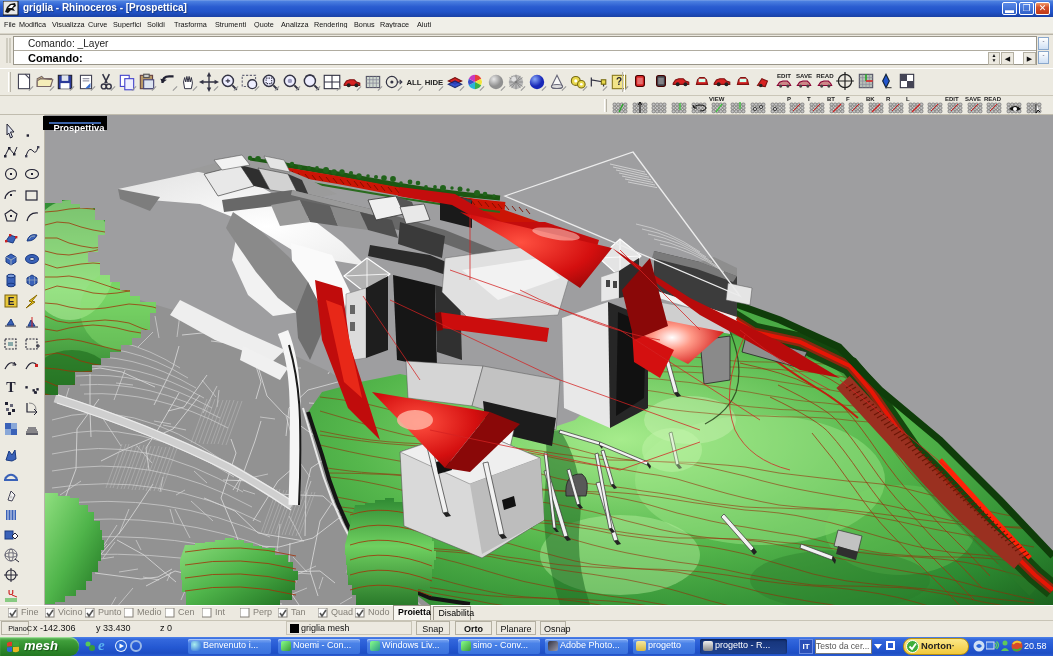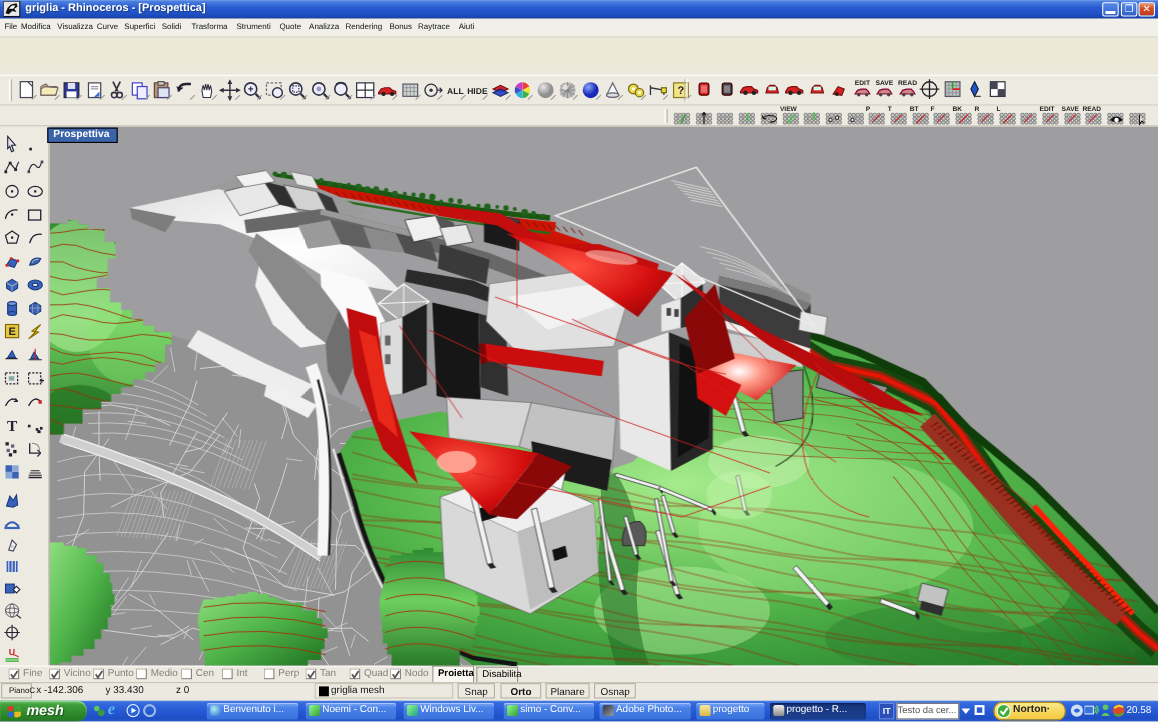--- a/index.html
+++ b/index.html
@@ -50,20 +50,32 @@
       <span class="mi" style="left:147px">Solidi</span>
       <span class="mi" style="left:174px">Trasforma</span>
       <span class="mi" style="left:215px">Strumenti</span>
       <span class="mi" style="left:254px">Quote</span>
       <span class="mi" style="left:281px">Analizza</span>
       <span class="mi" style="left:314px">Rendering</span>
       <span class="mi" style="left:354px">Bonus</span>
       <span class="mi" style="left:380px">Raytrace</span>
       <span class="mi" style="left:417px">Aiuti</span>
     </div>
+<div id="cmdwrap" class="abs">
+      <div id="cmdgrip"></div>
+      <div id="cmdbox"></div>
+<div style="position:absolute;left:14px;top:15px;width:1022px;height:1px;background:#b0aca0"></div>
+<div id="cmd1">Comando: _Layer</div>
+      <div id="cmd2">Comando:</div>
+<div style="position:absolute;left:1038px;top:2px;width:11px;height:13px;background:linear-gradient(#fff,#cfe0f5);border:1px solid #8aa8cc;font-size:6px;text-align:center;color:#335">-</div>
+<div style="position:absolute;left:1038px;top:16px;width:11px;height:13px;background:linear-gradient(#fff,#cfe0f5);border:1px solid #8aa8cc;font-size:6px;text-align:center;color:#335">-</div>
+<div style="position:absolute;left:988px;top:17px;width:12px;height:13px;background:#ece9e0;border:1px solid #b4b0a2;font-size:5px;text-align:center;line-height:5px;color:#111">▲<br>▼</div>
+<div style="position:absolute;left:1001px;top:17px;width:13px;height:13px;background:#ece9e0;border:1px solid #b4b0a2;font-size:7px;text-align:center;line-height:12px;color:#111">◀</div>
+<div style="position:absolute;left:1023px;top:17px;width:13px;height:13px;background:#ece9e0;border:1px solid #b4b0a2;font-size:7px;text-align:center;line-height:12px;color:#111">▶</div>
+</div>
 <div id="gap1" class="abs"></div>
 <div id="tb1" class="abs"></div>
 <div class="abs" style="left:8px;top:72px;width:3px;height:20px;border-left:1px solid #fff;border-right:1px solid #b8b4a8"></div>
 <svg class="abs" style="left:14px;top:72px" width="20" height="20" viewBox="0 0 18 18">
       <rect x="4" y="2" width="10" height="13" fill="#fff" stroke="#445"></rect>
       <path d="M10 2 L14 6" stroke="#445" fill="none"></path>
     </svg>
 <div class="abs" style="left:28px;top:88px;width:6px;height:1px;background:#999;transform:rotate(-45deg)"></div>
 <svg class="abs" style="left:34.5px;top:72px" width="20" height="20" viewBox="0 0 18 18">
       <path d="M2 6 L6 4 L8 6 L15 6 L14 13 L2 13 Z" fill="#e8d88a" stroke="#766"></path>
@@ -908,21 +920,21 @@
 <div class="abs" style="left:433px;top:606px;width:38px;height:14px;background:#ece9e0;border:1px solid #9a968a;border-bottom:0;font-size:11px;color:#000;text-align:center"><span style="display:inline-block;transform:scale(0.8)">Disabilita</span></div>
 <div id="statusrow" class="abs"></div>
 <div class="sbox abs" style="left:1px;top:621px;width:28px"><span style="display:inline-block;transform:scale(0.66);transform-origin:center;white-space:nowrap">PianoC</span></div>
 <div class="stext abs" style="left:33px;top:623px">x -142.306</div>
 <div class="stext abs" style="left:96px;top:623px">y 33.430</div>
 <div class="stext abs" style="left:160px;top:623px">z 0</div>
 <div class="sbox abs" style="left:286px;top:621px;width:126px;text-align:left;border-color:#c8c4b6"><span style="display:inline-block;width:9px;height:9px;background:#000;margin:2px 2px 0 3px;vertical-align:top"></span><span style="display:inline-block;transform:scale(0.82);transform-origin:left top;margin-top:1px">griglia mesh</span></div>
 <div class="sbox abs" style="left:416px;top:621px;width:34px;"><span style="display:inline-block;transform:scale(0.82);margin-top:1px">Snap</span></div>
 <div class="sbox abs" style="left:455px;top:621px;width:37px;font-weight:bold;"><span style="display:inline-block;transform:scale(0.82);margin-top:1px">Orto</span></div>
 <div class="sbox abs" style="left:496px;top:621px;width:40px;"><span style="display:inline-block;transform:scale(0.82);margin-top:1px">Planare</span></div>
-<div class="sbox abs" style="left:540px;top:621px;width:38px;"><span style="display:inline-block;transform:scale(0.82);margin-top:1px">Osnap</span></div>
+<div class="sbox abs" style="left:540px;top:621px;width:26px;"><span style="display:inline-block;transform:scale(0.82);margin-top:1px">Osnap</span></div>
 <div id="taskbar" class="abs"></div>
 <div id="startbtn">mesh</div>
 <svg class="abs" style="left:6px;top:640px" width="14" height="14" viewBox="0 0 14 14">
 <path d="M1 3 Q4 1 6 2 L6 6 L1 6.6 Z" fill="#e23a2a"></path>
       <path d="M7 1.8 Q10 0.8 13 2 L13 5.8 L7 6 Z" fill="#3fa33a"></path>
 <path d="M1 7.6 L6 7 L6 11.5 Q3 12.5 1 11 Z" fill="#2a66d8"></path>
       <path d="M7 7 L13 6.8 L13 11 Q10 13 7 11.8 Z" fill="#e8b820"></path>
     </svg>
 <svg class="abs" style="left:84px;top:640px" width="12" height="12">
       <circle cx="4" cy="4" r="2.5" fill="#58c858"></circle>
@@ -1578,13 +1590,13 @@
           <line x1="625" y1="179" x2="655" y2="185.0" stroke="#e2e2e2" stroke-width="0.7"></line>
           <line x1="628" y1="182" x2="657" y2="187.6" stroke="#e2e2e2" stroke-width="0.7"></line>
           <path d="M636 224 Q668 230 700 252" stroke="#d8d8d8" stroke-width="0.7" fill="none"></path>
           <path d="M642 229 Q674 235 706 257" stroke="#d8d8d8" stroke-width="0.7" fill="none"></path>
           <path d="M648 234 Q680 240 712 262" stroke="#d8d8d8" stroke-width="0.7" fill="none"></path>
           <path d="M654 239 Q686 245 718 267" stroke="#d8d8d8" stroke-width="0.7" fill="none"></path>
           <path d="M660 244 Q692 250 724 272" stroke="#d8d8d8" stroke-width="0.7" fill="none"></path>
         </g>
 </g>
     </svg>
-<div class="abs" style="left:43px;top:116px;width:64px;height:14px;background:#3b63a8;border:1px solid #000000;color:#fff;font-size:11px;font-weight:bold;text-align:left"><span style="display:inline-block;transform:scale(0.85);transform-origin:center top">Prospettiva</span></div>
+<div class="abs" style="left:43px;top:116px;width:64px;height:14px;background:#3b63a8;border:6px solid #000000;color:#fff;font-size:11px;font-weight:bold;text-align:right"><span style="display:inline-block;transform:scale(0.85);transform-origin:center top">Prospettiva</span></div>
 </div>
 </body></html>

